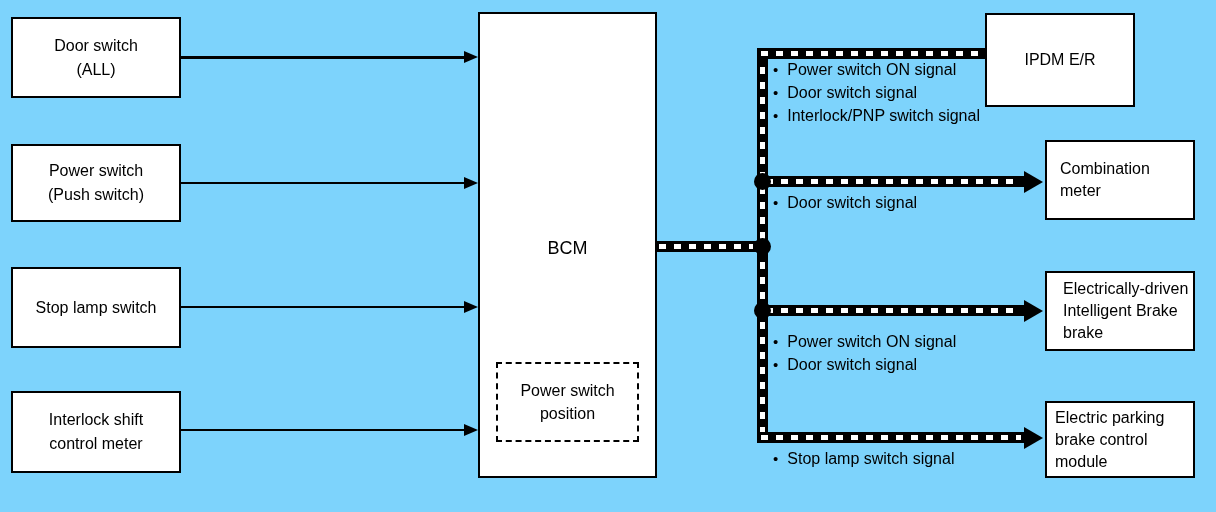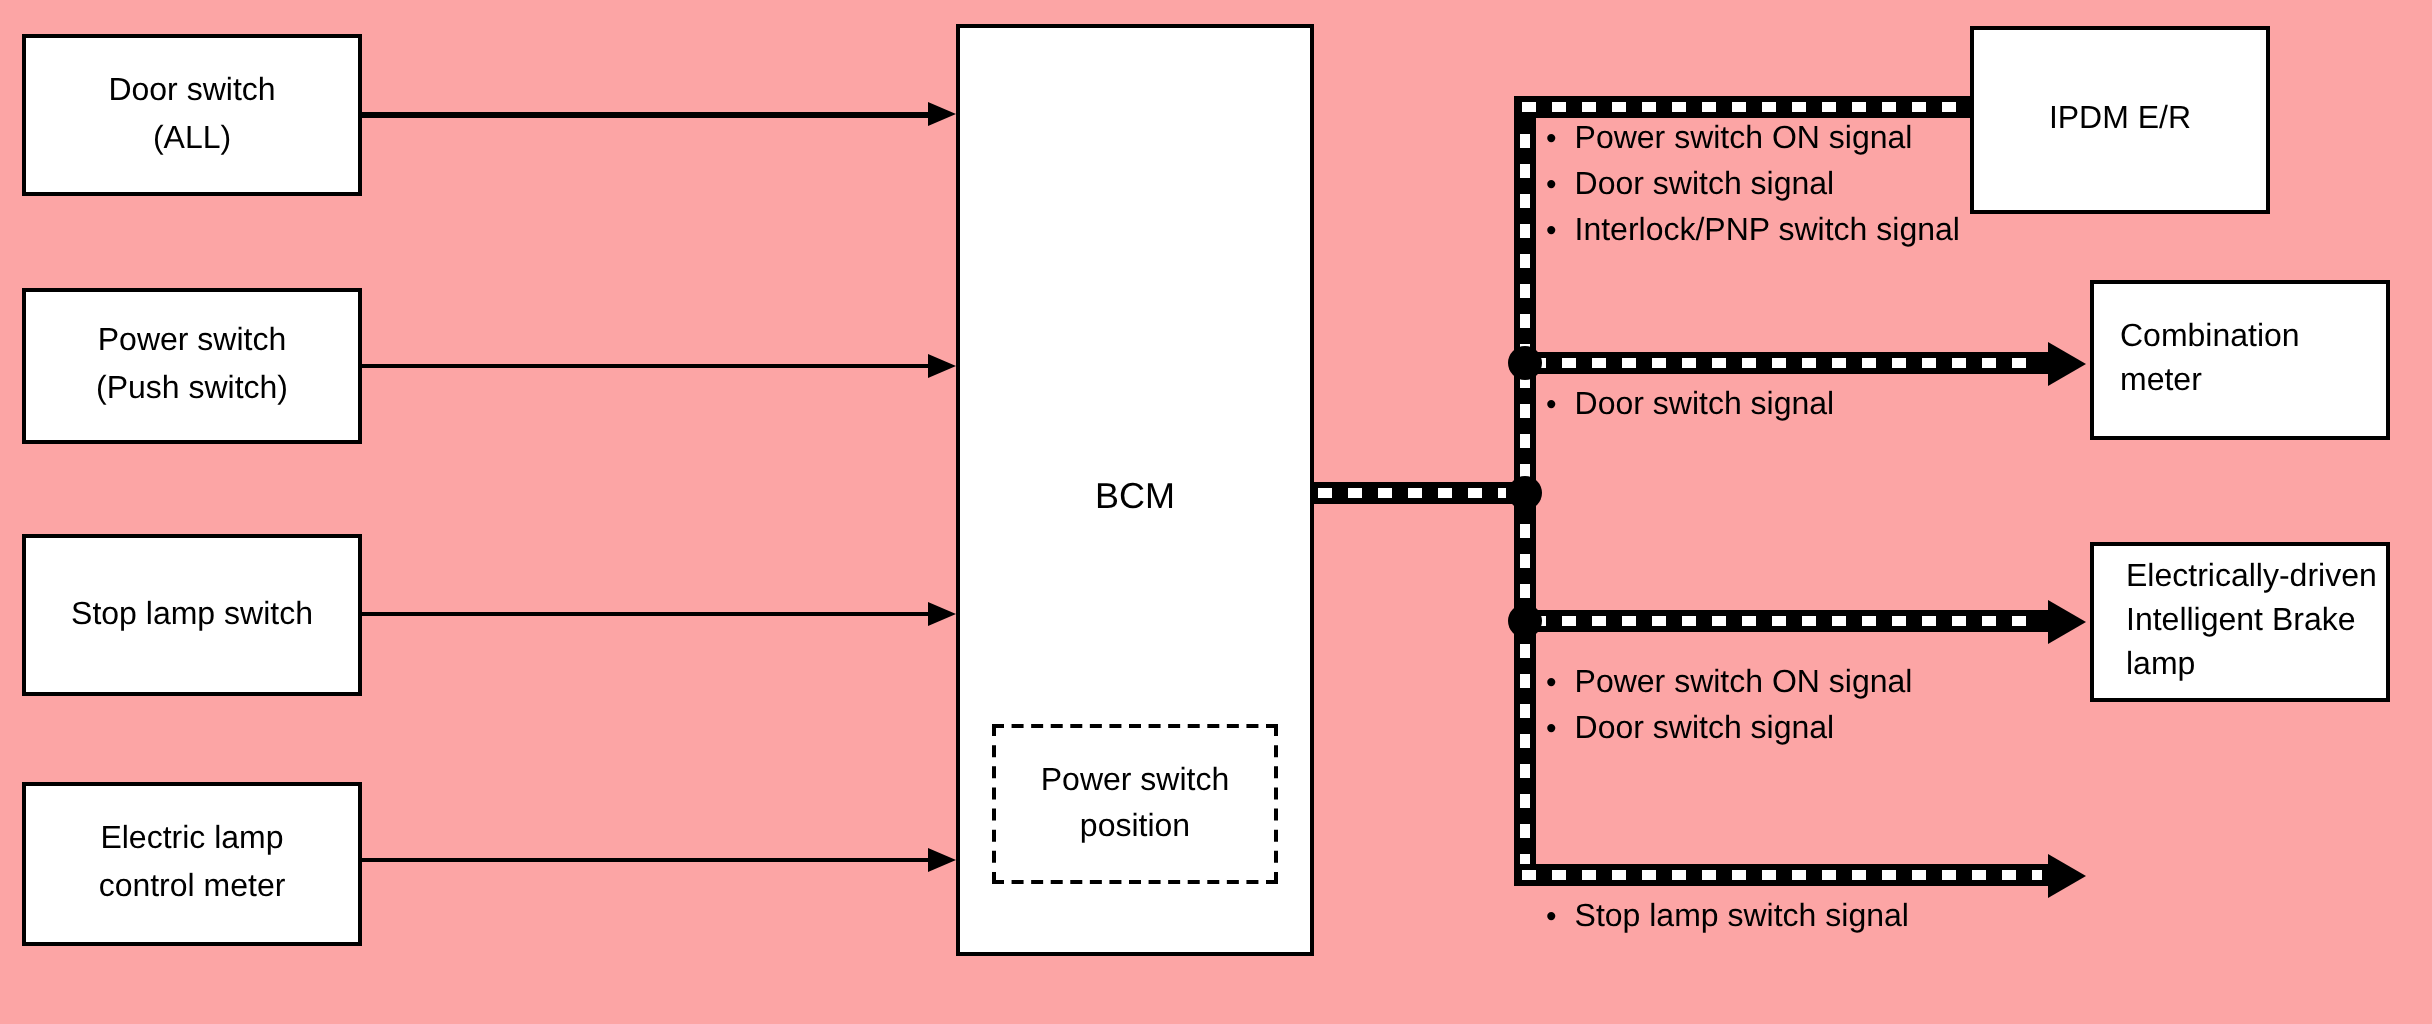--- a/index.html
+++ b/index.html
@@ -1,19 +1,19 @@
 <!DOCTYPE html>
 <html><head>
 <meta charset="utf-8">
 <style>
   html, body { margin:0; padding:0; background:#ffffff; }
   .stage {
     position:relative;
     width:1216px; height:512px;
-    background:#fca5a5;
+    background:#7dd3fc;
     font-family:"Liberation Sans","DejaVu Sans",sans-serif;
     color:#000;
     font-size:16px;
     overflow:hidden;
   }
   
   .node {
     position:absolute;
     border:2px solid #000;
     background:#fff;
@@ -72,21 +72,21 @@
     <div class="ln">(ALL)</div>
   </div>
   <div class="node ctr" style="left:11px;top:144px;width:170px;height:78px">
     <div class="ln">Power switch</div>
     <div class="ln">(Push switch)</div>
   </div>
   <div class="node ctr" style="left:11px;top:267px;width:170px;height:81px">
     <div class="ln">Stop lamp switch</div>
   </div>
   <div class="node ctr" style="left:11px;top:391px;width:170px;height:82px">
-    <div class="ln">Electric lamp</div>
+    <div class="ln">Interlock shift</div>
     <div class="ln">control meter</div>
   </div>
 
   <div class="line" style="left:181px;top:56px;width:284px;height:3px"></div>
   <div class="arrowhead" style="left:464px;top:51px"></div>
 
   <div class="line mixed" style="left:181px;top:182px;width:284px;height:1px"></div>
   <div class="arrowhead" style="left:464px;top:177px"></div>
 
   <div class="line" style="left:181px;top:306px;width:284px;height:2px"></div>
@@ -166,16 +166,21 @@
   <div class="node rt ctr" style="left:985px;top:13px;width:150px;height:94px">
     <div class="ln">IPDM E/R</div>
   </div>
   <div class="node rt" style="left:1045px;top:140px;width:150px;height:80px;padding-left:13px">
     <div class="ln">Combination</div>
     <div class="ln">meter</div>
   </div>
   <div class="node rt" style="left:1045px;top:271px;width:150px;height:80px;padding-left:16px">
     <div class="ln">Electrically-driven</div>
     <div class="ln">Intelligent Brake</div>
-    <div class="ln">lamp</div>
+    <div class="ln">brake</div>
+  </div>
+  <div class="node rt" style="left:1045px;top:401px;width:150px;height:77px;padding-left:8px">
+    <div class="ln">Electric parking</div>
+    <div class="ln">brake control</div>
+    <div class="ln">module</div>
   </div>
 
 </div>
 
 </body></html>

